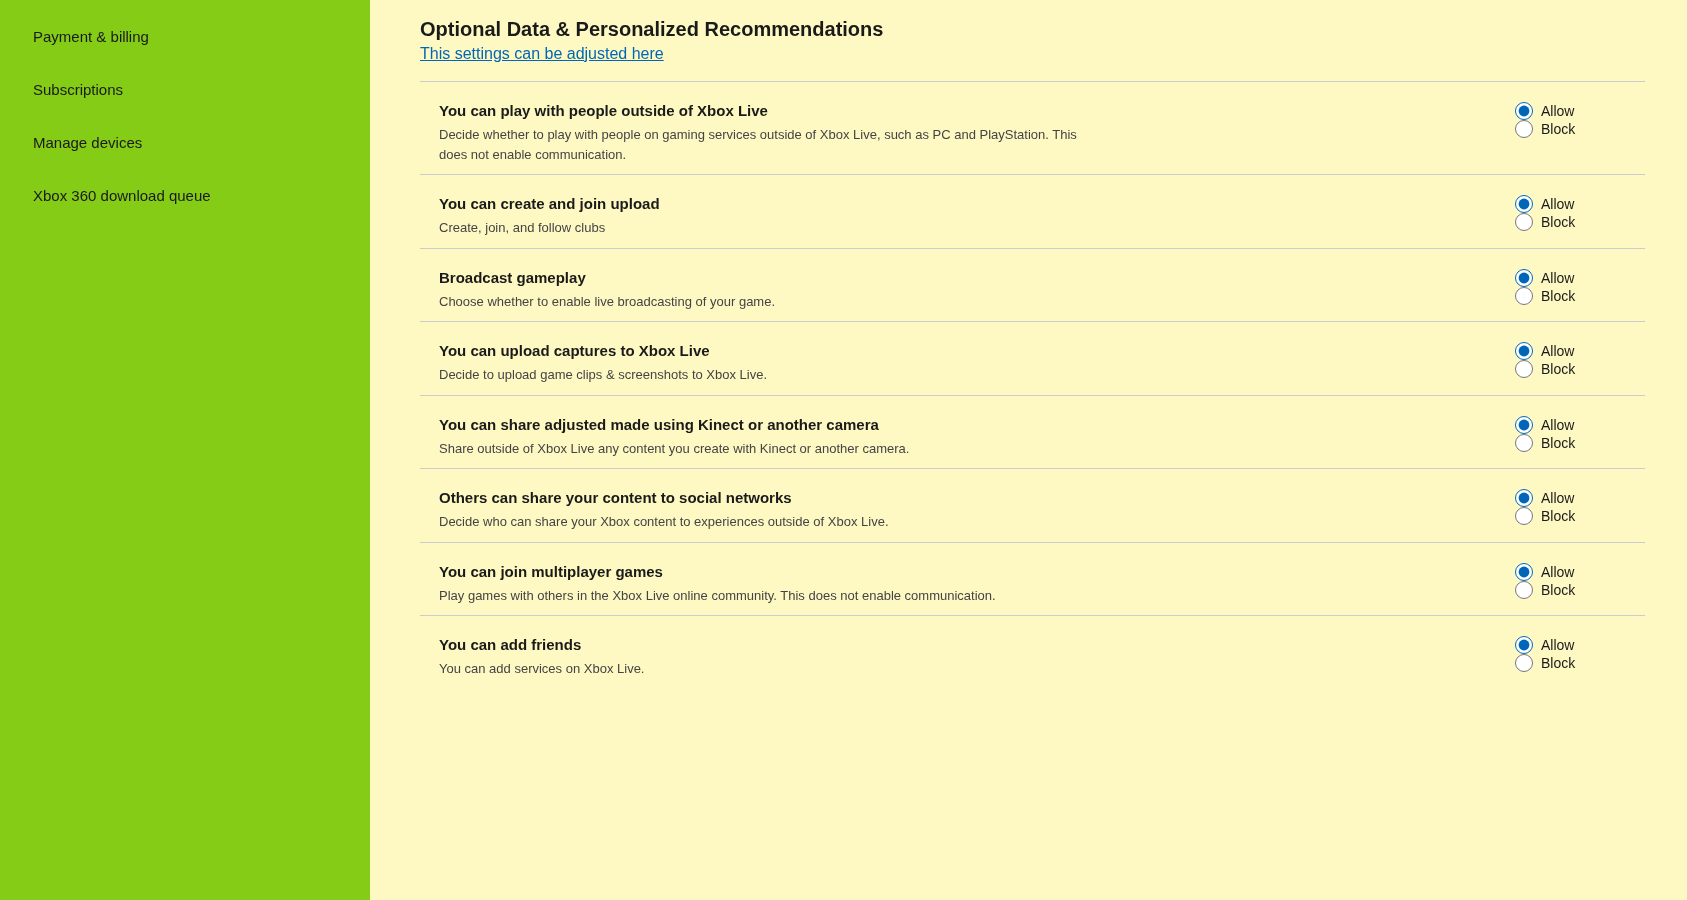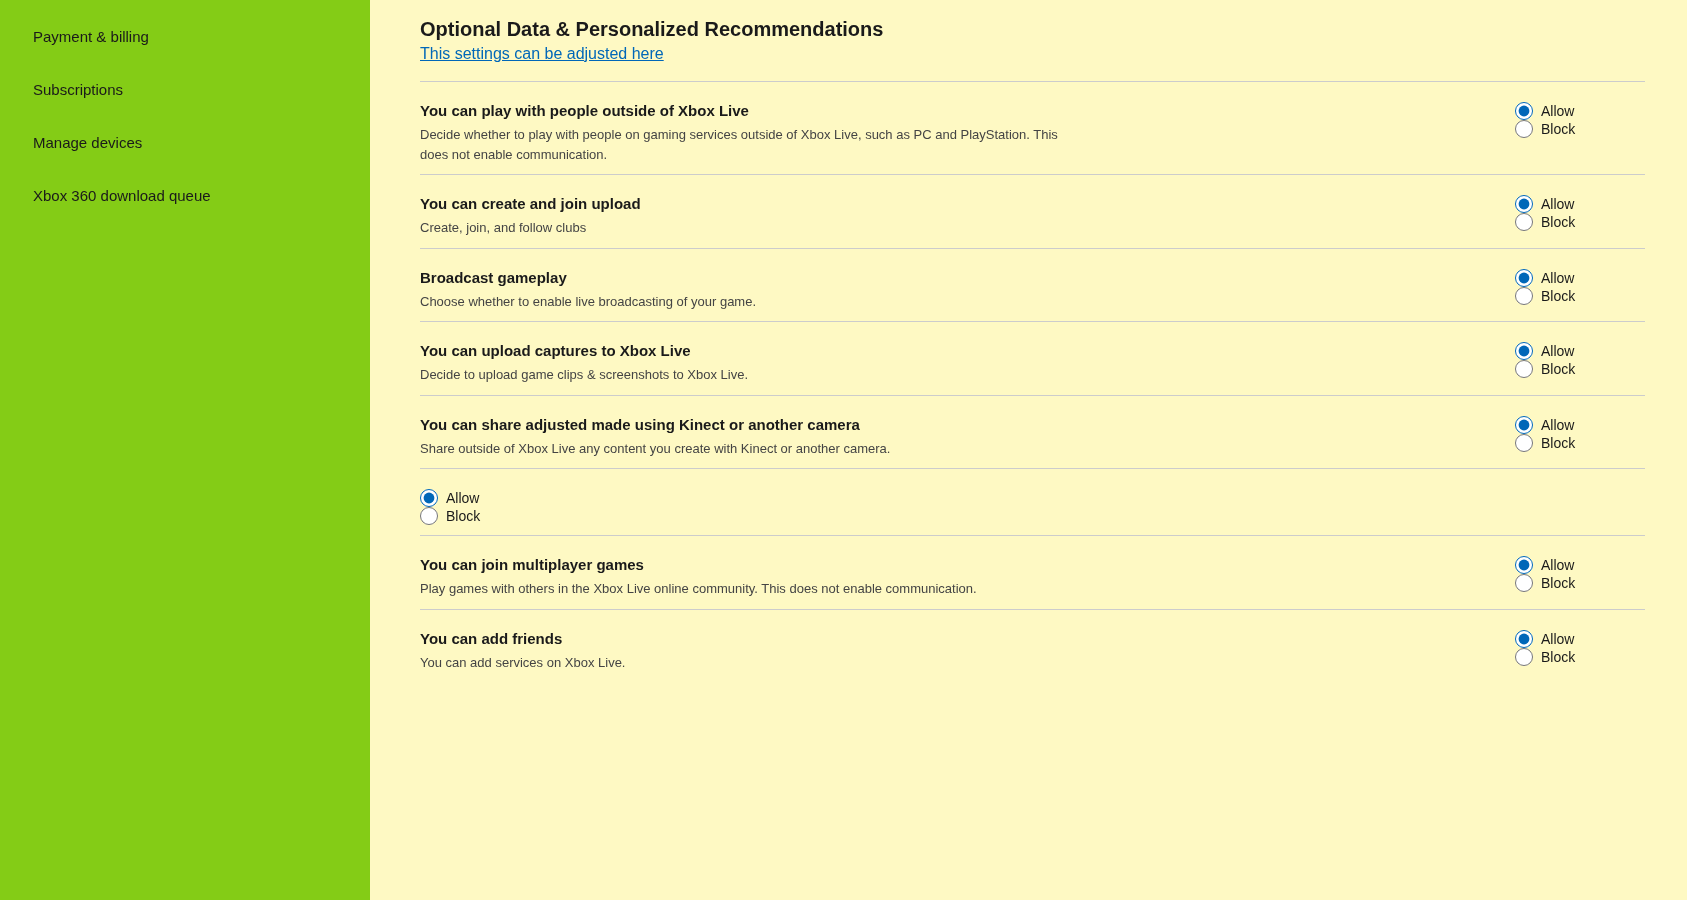--- a/index.html
+++ b/index.html
@@ -67,20 +67,21 @@
     }
 
     .settings-row:last-child {
       border-bottom: none;
     }
 
     .setting-text {
       flex: 1;
       padding-right: 40px;
       max-width: 680px;
+      margin-left: 19px;
     }
 
     .setting-title {
       font-size: 15px;
       font-weight: 600;
       margin-bottom: 4px;
       line-height: 1.4;
     }
 
     .setting-desc {
@@ -223,20 +224,24 @@
         </label>
         <label class="radio-option">
           <input type="radio" name="share-content-kinect" style="">
           <span class="radio-label">Block</span>
         </label>
       </div>
     </div>
 
     
     <div class="settings-row">
+      <div class="setting-text">
+        <div class="setting-title">Others can share your content to social networks</div>
+        <div class="setting-desc">Decide who can share your Xbox content to experiences outside of Xbox Live.</div>
+      </div>
       <div class="radio-group">
         <label class="radio-option">
           <input type="radio" name="share-content-social" checked="" style="">
           <span class="radio-label">Allow</span>
         </label>
         <label class="radio-option">
           <input type="radio" name="share-content-social" style="">
           <span class="radio-label">Block</span>
         </label>
       </div>

